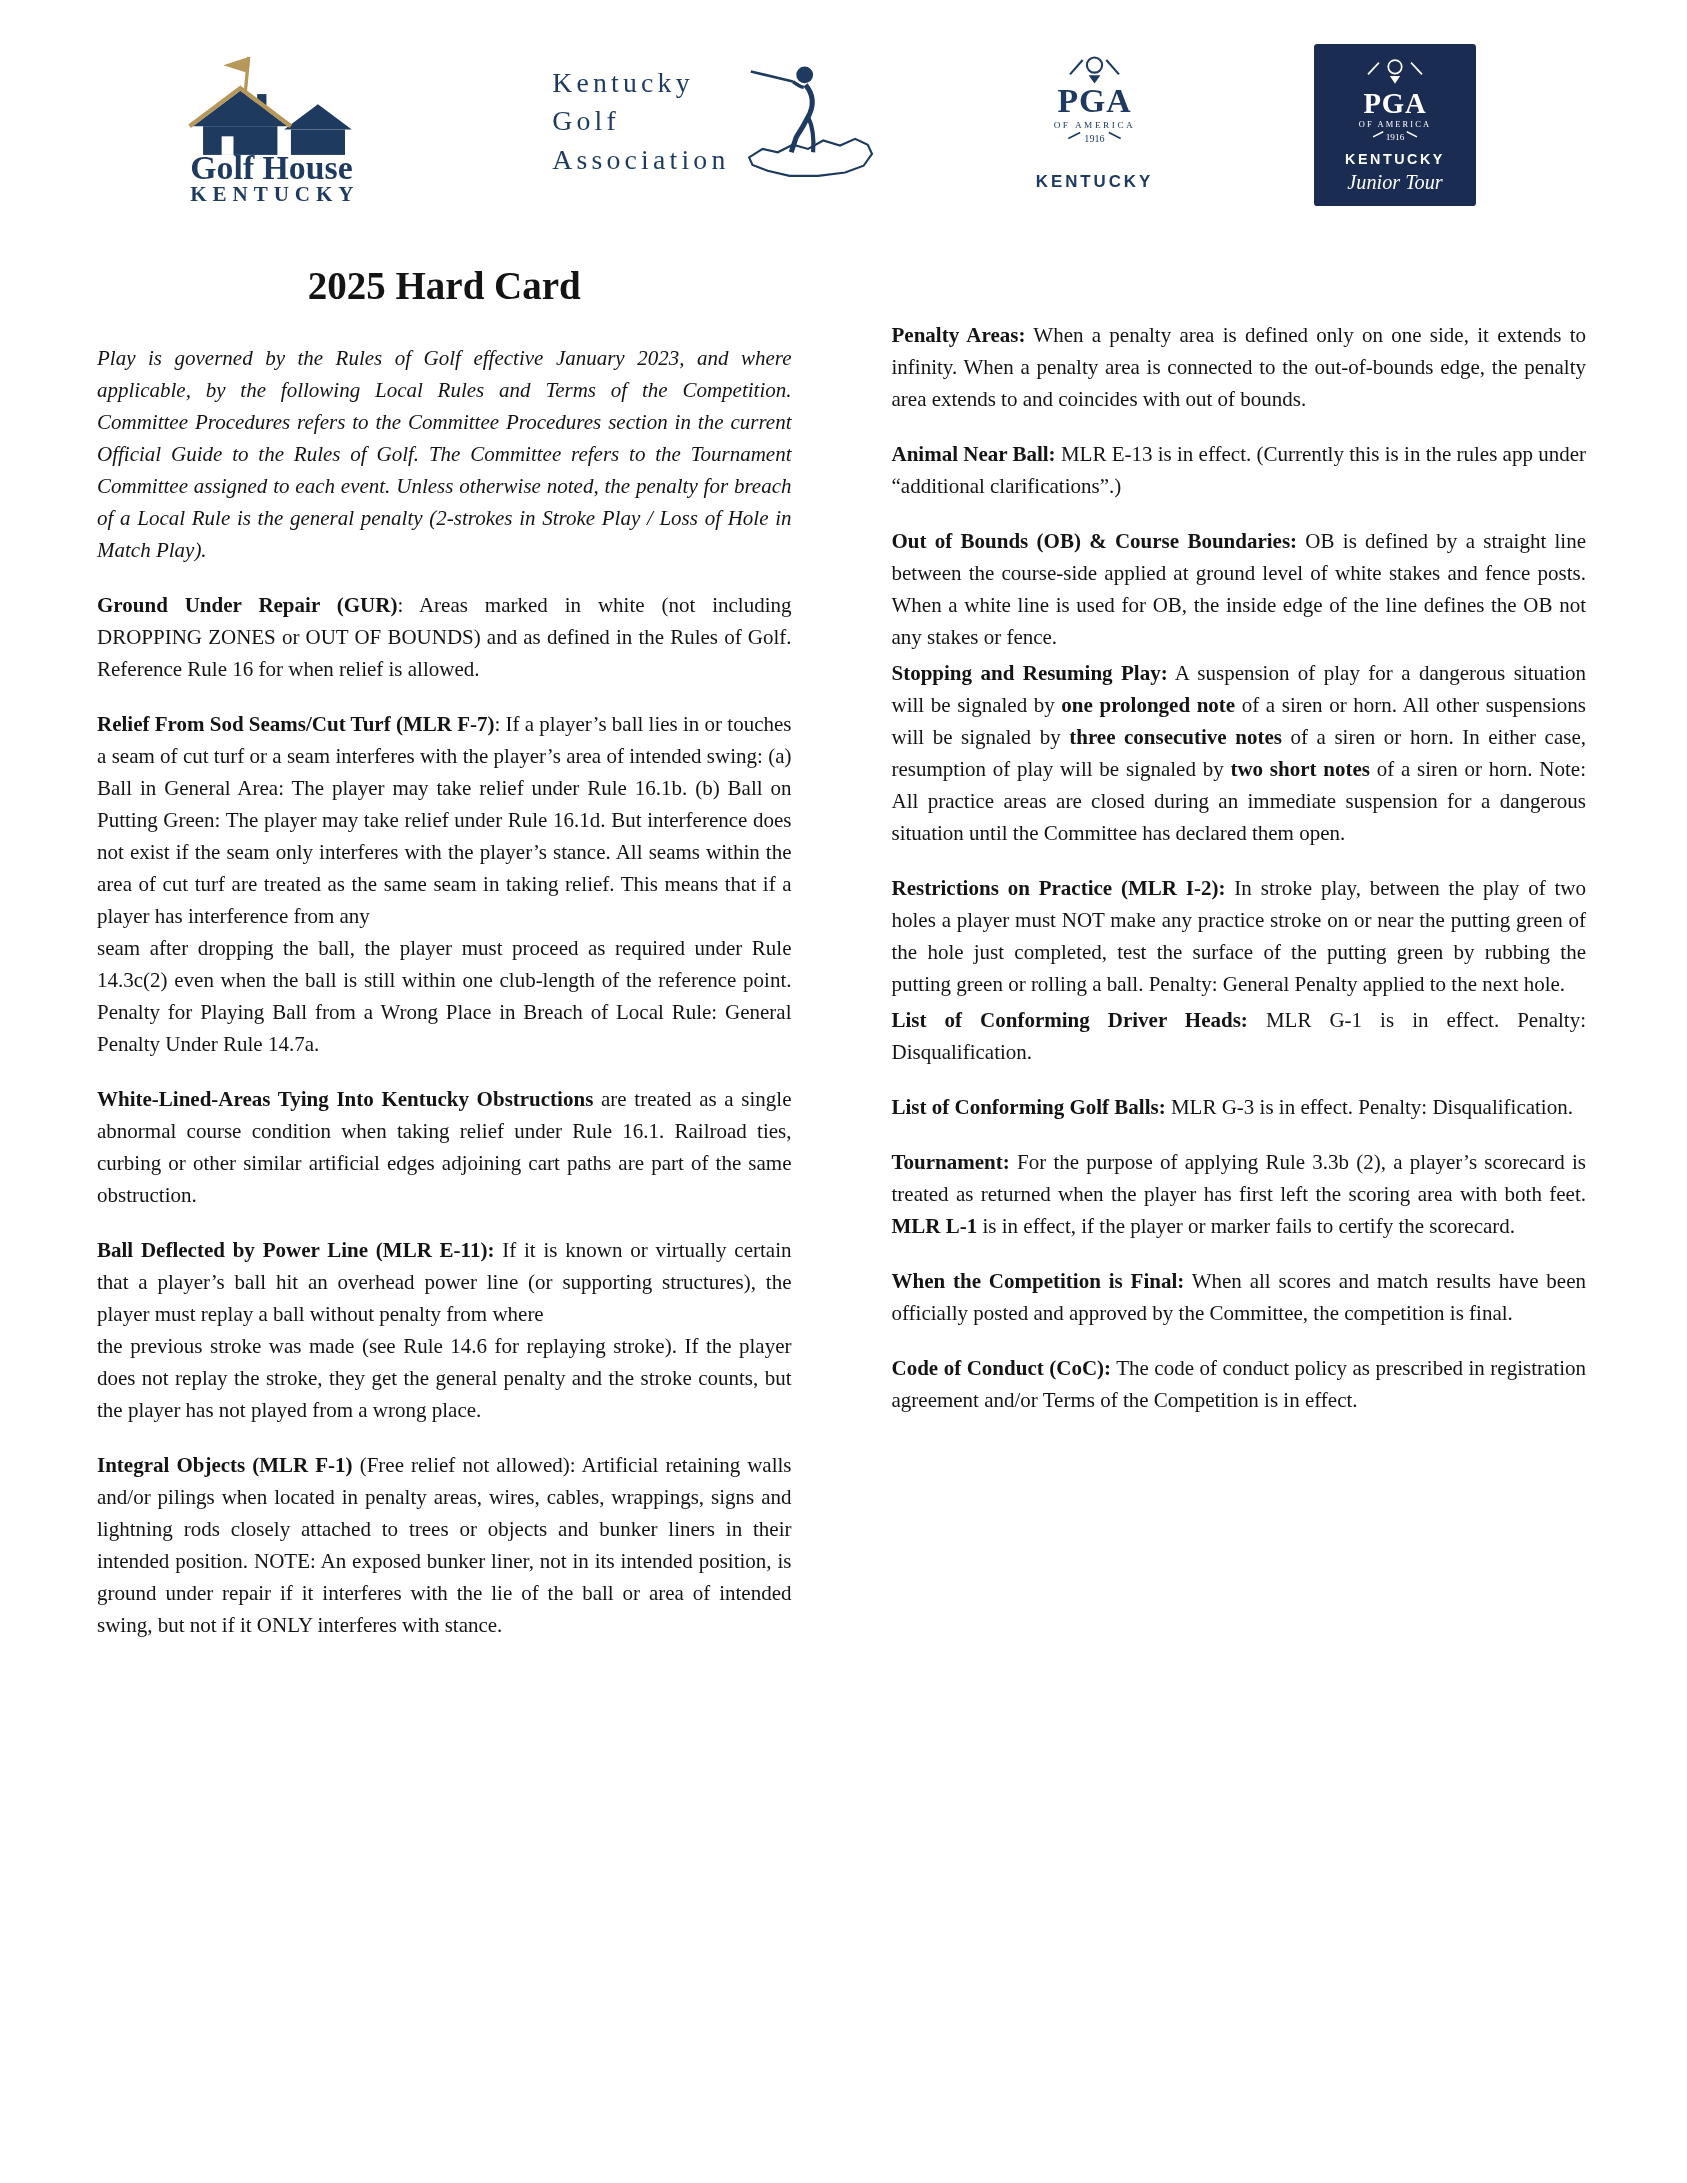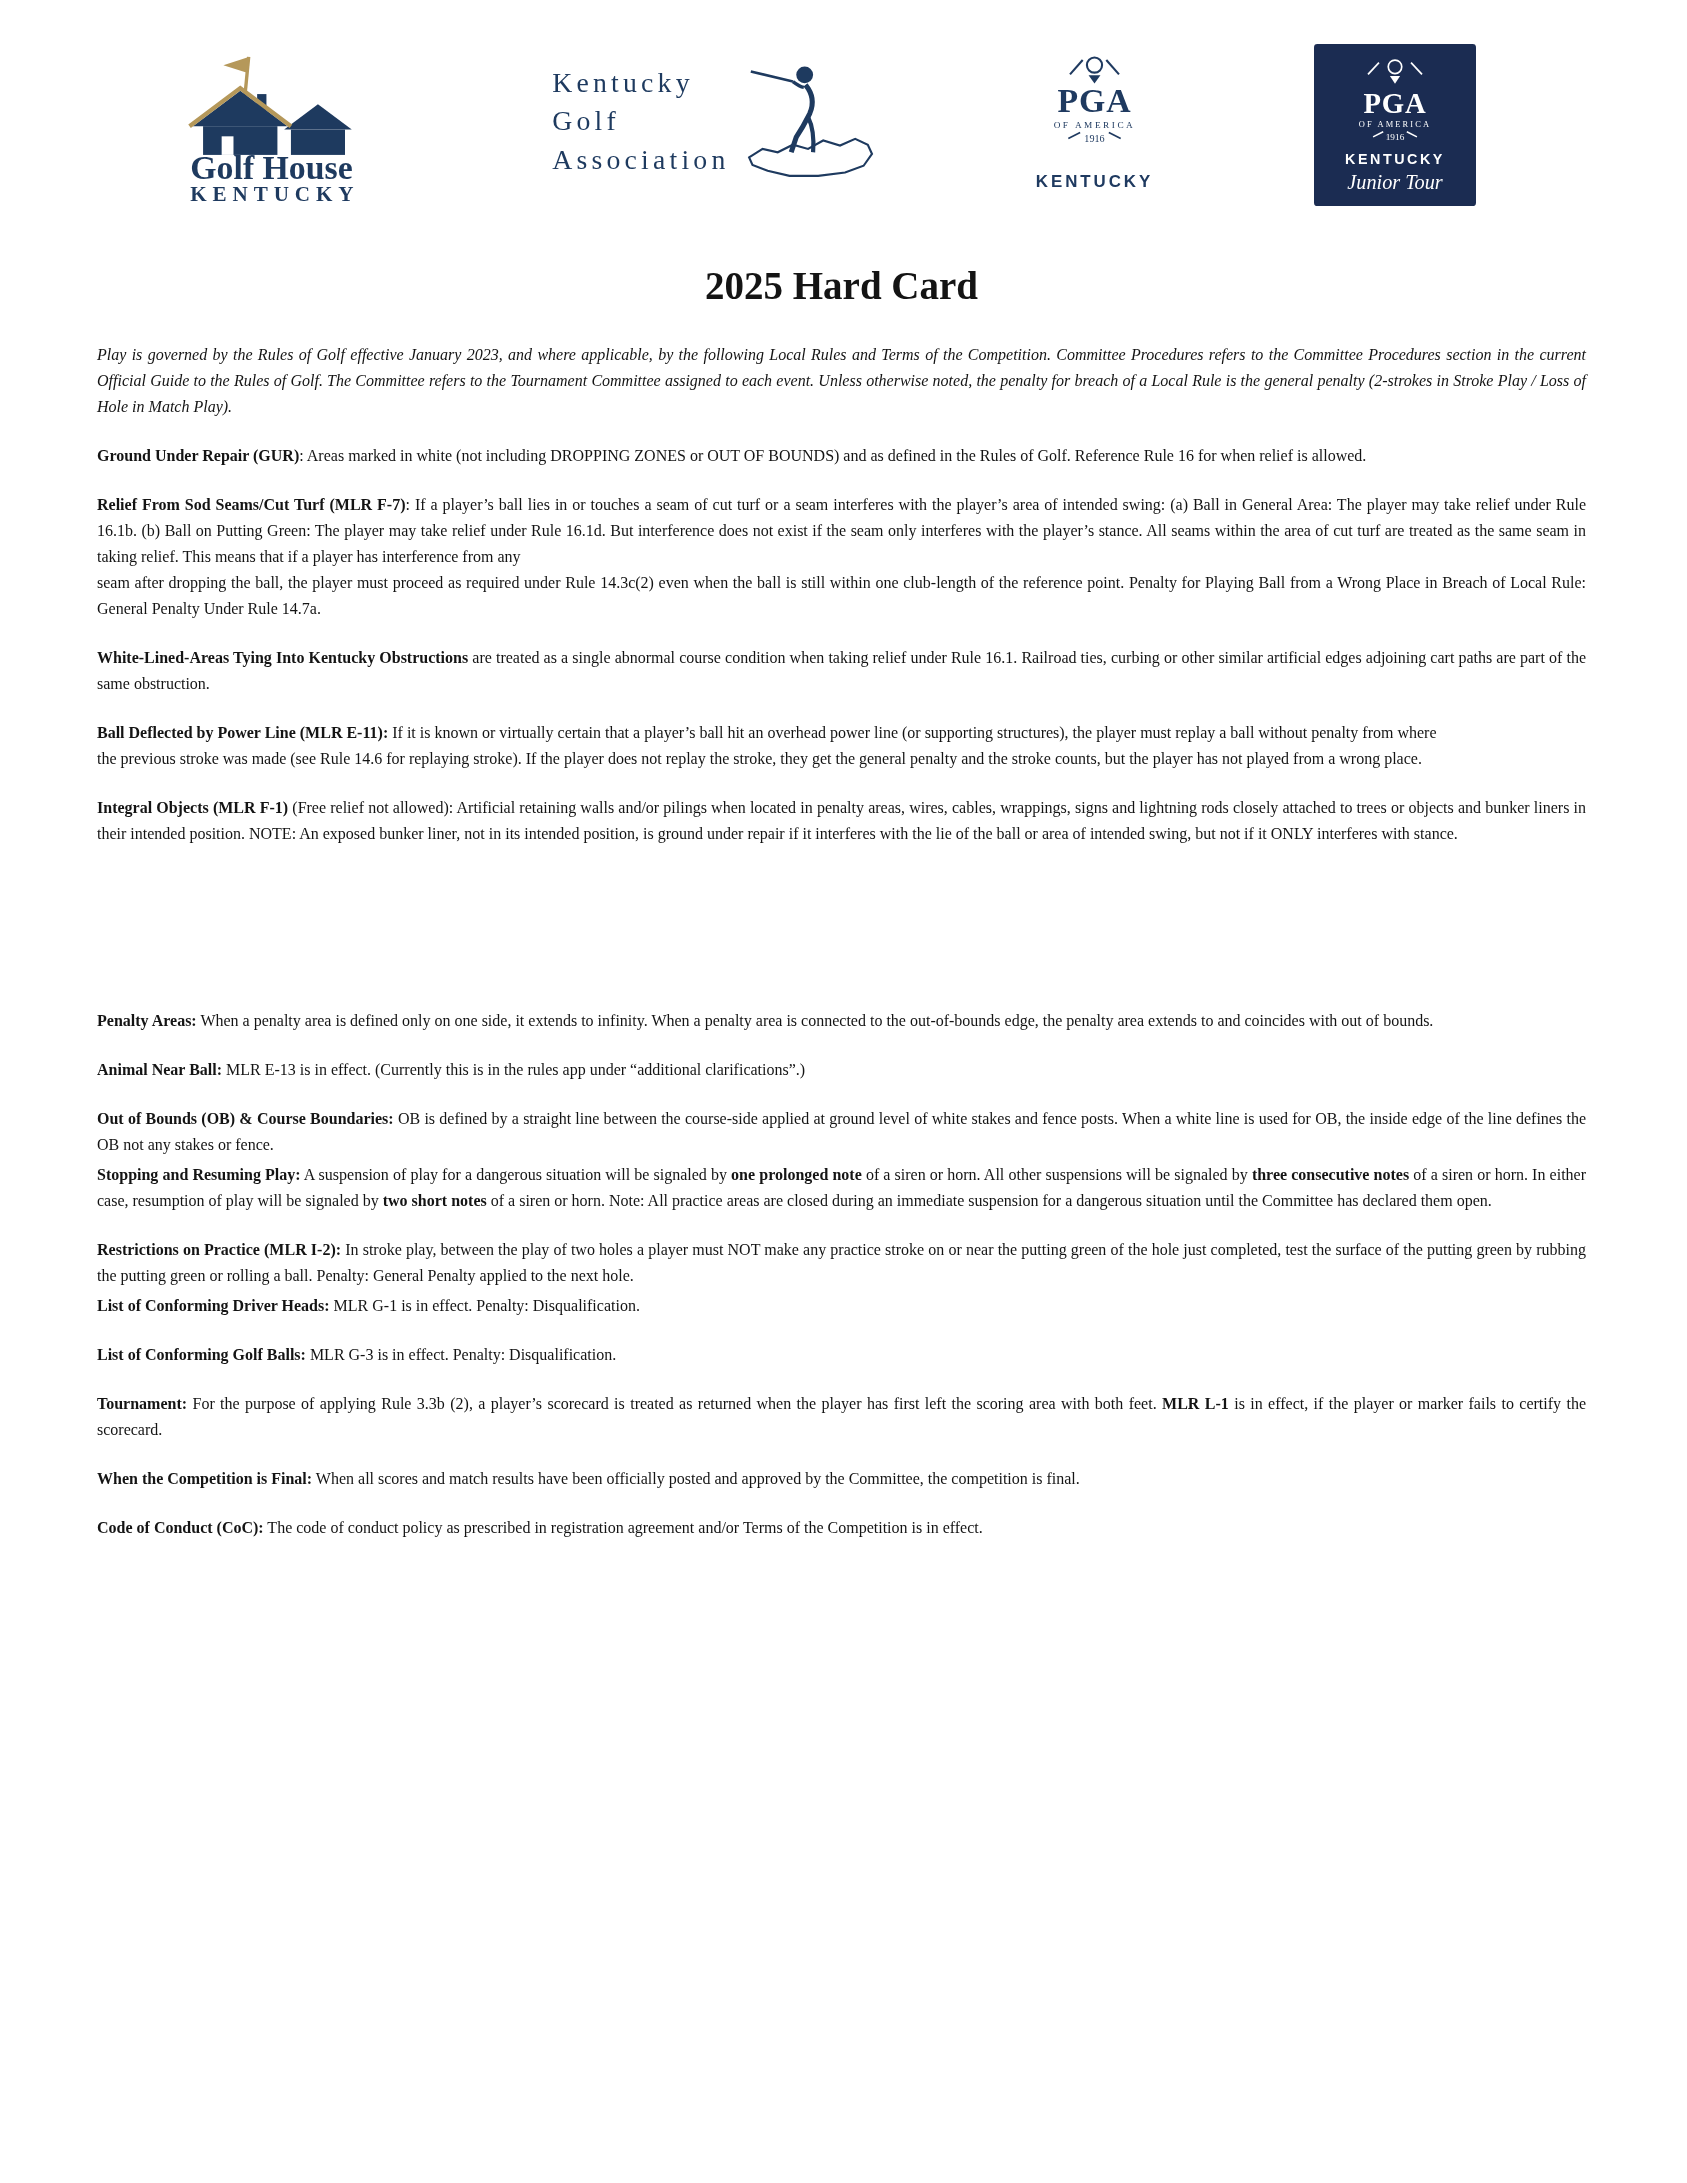--- a/index.html
+++ b/index.html
@@ -23,34 +23,33 @@
     align-items: center;
     justify-content: space-between;
     padding: 0 110px 0 52px;
     height: 165px;
   }
   .logo { flex: 0 0 auto; }
   .content {
     display: flex;
     gap: 100px;
     margin-top: 49px;
-    flex-direction: column;
   }
   .col { flex: 1 1 0; min-width: 0; }
   .col-right { padding-top: 38px; }
   .title {
     font-size: 39px;
     font-weight: bold;
     text-align: center;
     margin: 5px 0 34px 0;
   }
   .section {
     margin: 23px 0 0 0;
-    font-size: 16px;
-    line-height: 26px;
+    font-size: 21px;
+    line-height: 32px;
     text-align: justify;
     text-justify: inter-word;
   }
   .section.attached { margin-top: 4px; }
   .section.italic { font-style: italic; }
   .bold { font-weight: bold; }
   svg text { font-family: "Liberation Serif", serif; }
   .sans { font-family: "Liberation Sans", sans-serif; }
 </style>
 </head>

